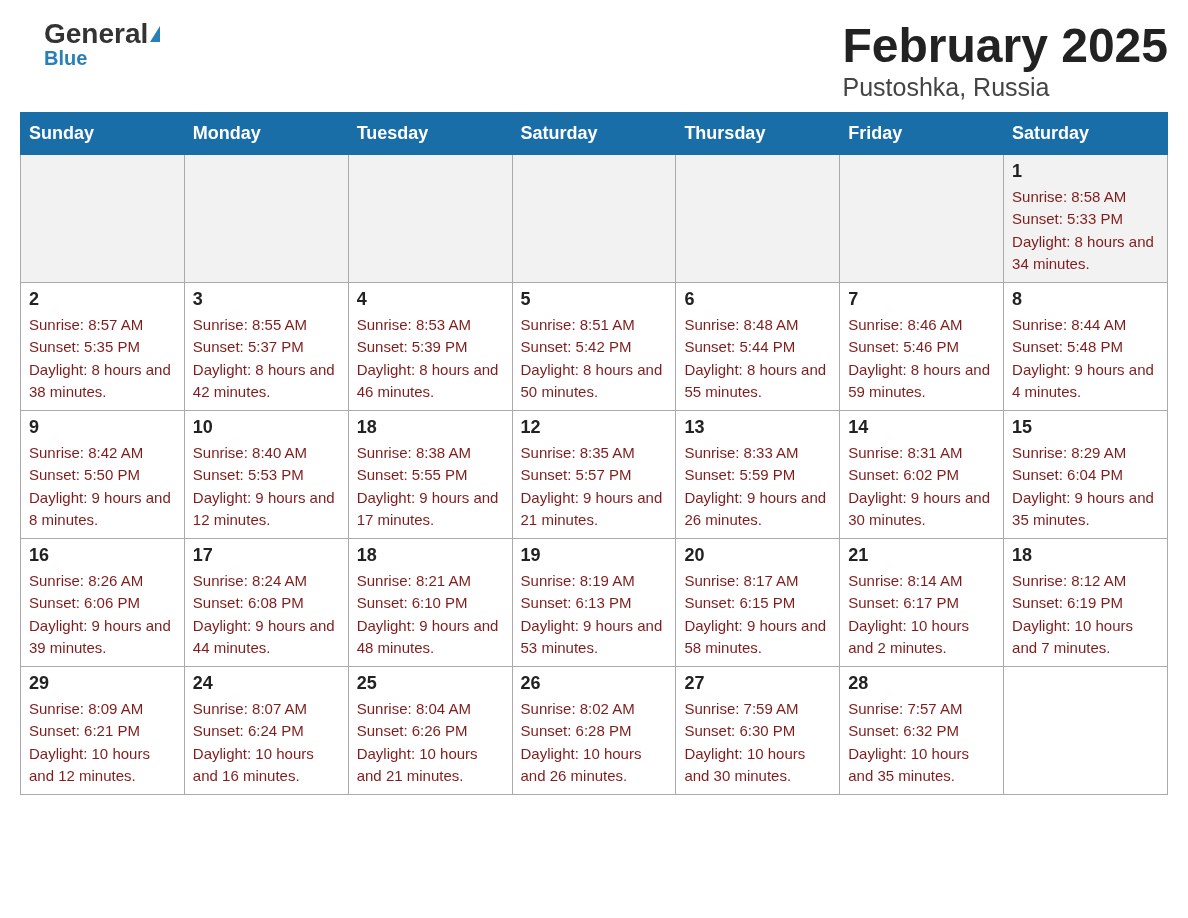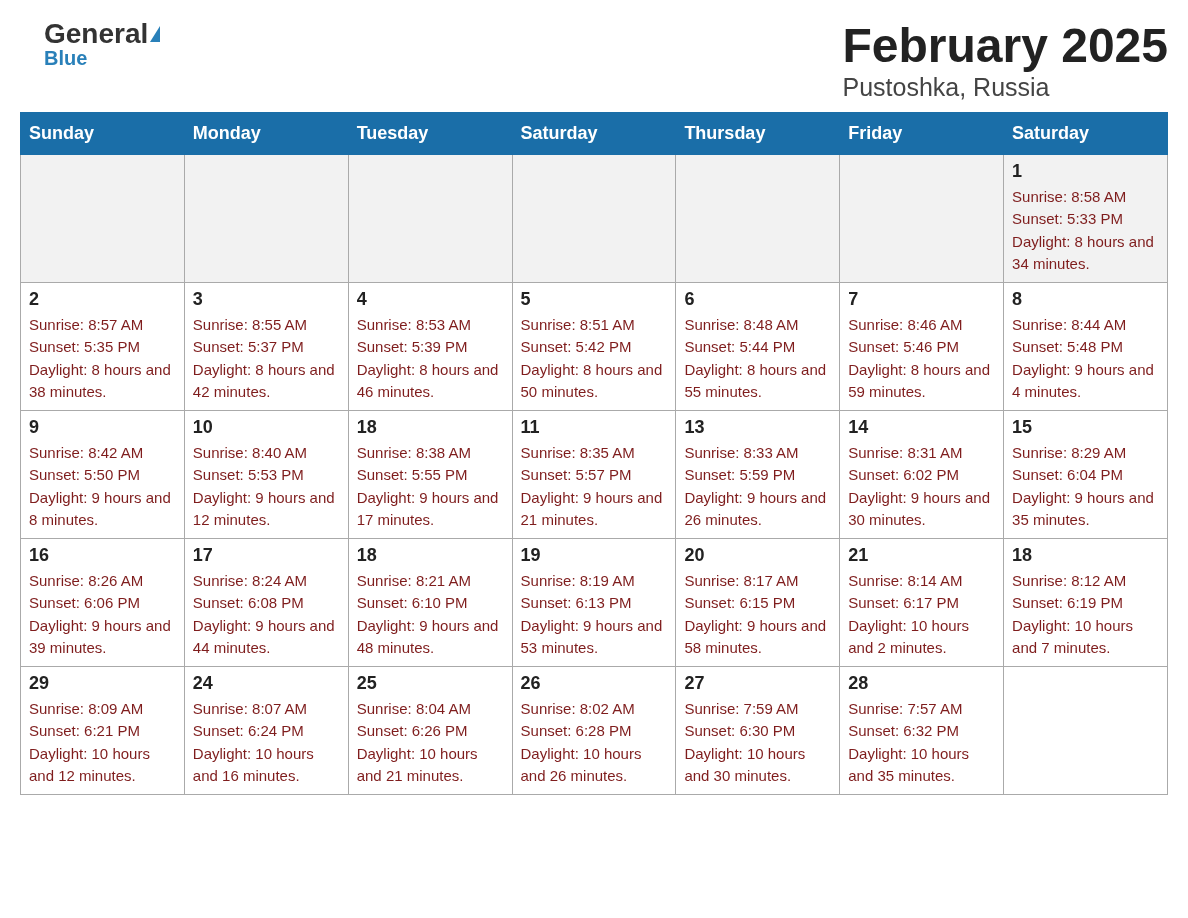--- a/index.html
+++ b/index.html
@@ -187,21 +187,21 @@
         </td>
         <td>
           <span class="day-number">10</span>
           <div class="day-info">Sunrise: 8:40 AM<br>Sunset: 5:53 PM<br>Daylight: 9 hours and 12 minutes.</div>
         </td>
         <td>
           <span class="day-number">18</span>
           <div class="day-info">Sunrise: 8:38 AM<br>Sunset: 5:55 PM<br>Daylight: 9 hours and 17 minutes.</div>
         </td>
         <td>
-          <span class="day-number">11</span>
+          <span class="day-number">12</span>
           <div class="day-info">Sunrise: 8:35 AM<br>Sunset: 5:57 PM<br>Daylight: 9 hours and 21 minutes.</div>
         </td>
         <td>
           <span class="day-number">13</span>
           <div class="day-info">Sunrise: 8:33 AM<br>Sunset: 5:59 PM<br>Daylight: 9 hours and 26 minutes.</div>
         </td>
         <td>
           <span class="day-number">14</span>
           <div class="day-info">Sunrise: 8:31 AM<br>Sunset: 6:02 PM<br>Daylight: 9 hours and 30 minutes.</div>
         </td>

